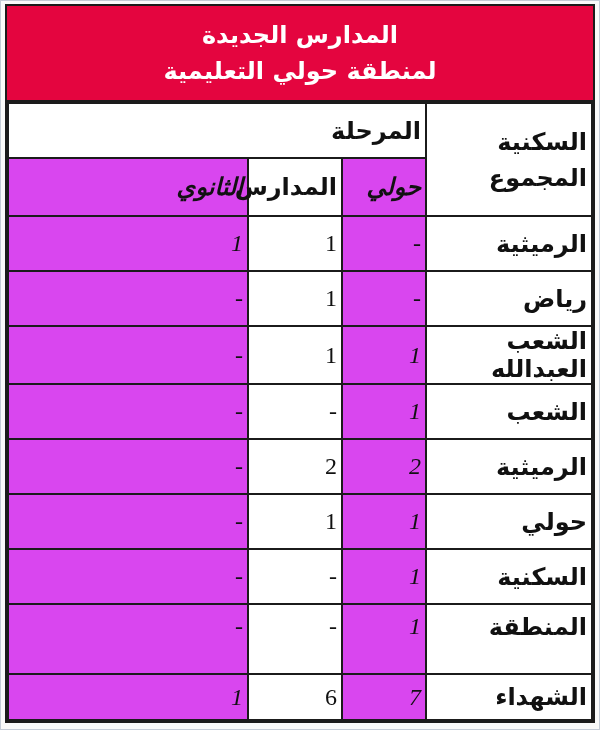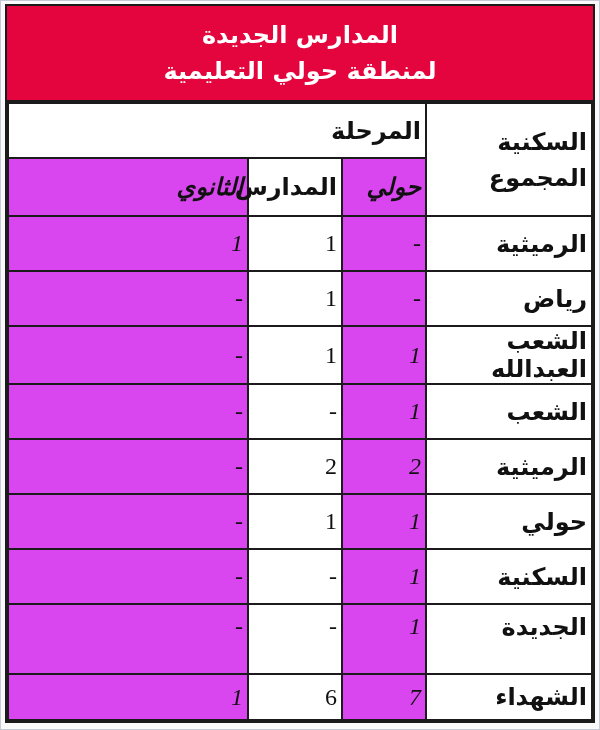--- a/index.html
+++ b/index.html
@@ -143,21 +143,21 @@
       </tr>
 
       <tr class="data">
         <td class="ar">السكنية</td>
         <td class="num shaded">1</td>
         <td class="num">-</td>
         <td class="num shaded">-</td>
       </tr>
 
       <tr class="data row-tall">
-        <td class="ar">الجديدة</td>
+        <td class="ar">المنطقة</td>
         <td class="num shaded">1</td>
         <td class="num">-</td>
         <td class="num shaded">-</td>
       </tr>
 
       <tr class="total">
         <td class="ar">الشهداء</td>
         <td class="num shaded">7</td>
         <td class="num">6</td>
         <td class="num shaded">1</td>

